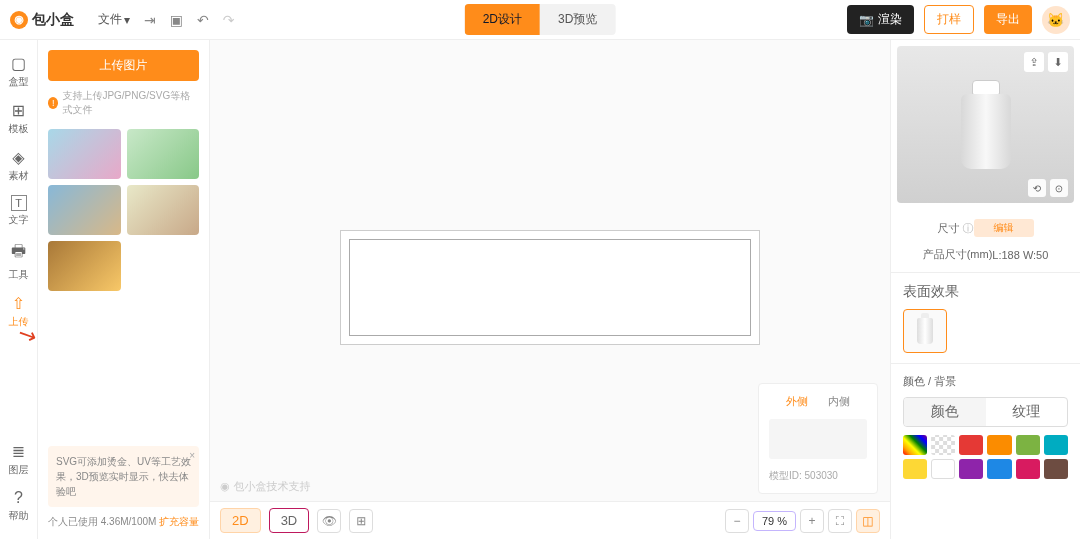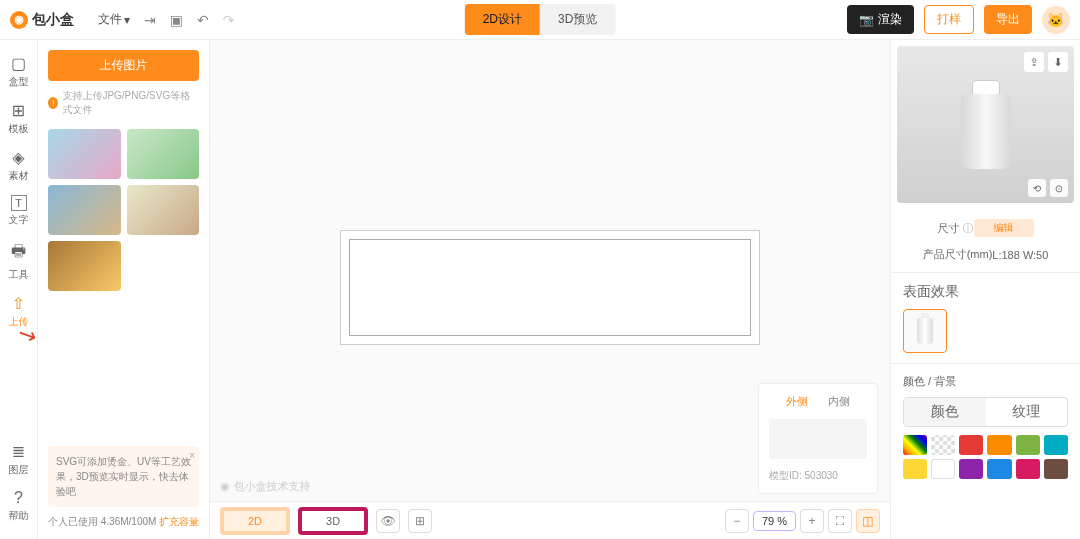--- a/index.html
+++ b/index.html
@@ -43,21 +43,21 @@
 .artboard{position:absolute;left:130px;top:190px;width:420px;height:115px;border:1px solid #ccc;background:#fff}
 .artboard-inner{position:absolute;left:8px;top:8px;right:8px;bottom:8px;border:1px solid #aaa}
 .watermark{position:absolute;left:10px;bottom:45px;color:#ccc;font-size:11px;display:flex;align-items:center;gap:4px}
 .sides-panel{position:absolute;right:12px;bottom:45px;width:120px;background:#fff;border:1px solid #eee;border-radius:4px;padding:10px}
 .sides-tabs{display:flex;gap:20px;justify-content:center;font-size:11px}
 .sides-tabs span{cursor:pointer;color:#888}
 .sides-tabs span.active{color:#ff8c1a}
 .side-preview{height:40px;background:#f5f5f5;margin-top:10px;border-radius:3px}
 .model-id{margin-top:10px;color:#aaa;font-size:10px}
 .bottom-bar{position:absolute;left:0;right:0;bottom:0;height:38px;border-top:1px solid #eee;display:flex;align-items:center;padding:0 10px;gap:8px;background:#fff}
-.bb-btn{padding:4px 24px;border:4px solid #be185d;border-radius:4px;cursor:pointer;color:#666;font-size:11px}
+.bb-btn{padding:4px 11px;border:1px solid #be185d;border-radius:4px;cursor:pointer;color:#666;font-size:13px}
 .bb-btn.active{background:#fff0e0;color:#ff8c1a;border-color:#ffd4a8}
 .bb-icon{width:24px;height:24px;display:flex;align-items:center;justify-content:center;cursor:pointer;color:#888;border:1px solid #ddd;border-radius:4px}
 .zoom{margin-left:auto;display:flex;align-items:center;gap:4px}
 .zoom-val{padding:3px 8px;border:1px solid #c4b5fd;border-radius:4px;font-size:11px}
 .right-panel{width:190px;border-left:1px solid #eee;display:flex;flex-direction:column}
 .preview-3d{height:157px;margin:6px;background:linear-gradient(180deg,#e8e8e8,#d0d0d0);border-radius:4px;position:relative;display:flex;align-items:center;justify-content:center}
 .bottle{width:50px;height:90px;position:relative}
 .bottle-cap{width:28px;height:15px;background:#fff;border-radius:4px 4px 2px 2px;margin:0 auto;border:1px solid #ccc}
 .bottle-body{width:50px;height:75px;background:linear-gradient(90deg,#d8d8d8,#f8f8f8,#d8d8d8);border-radius:6px 6px 10px 10px;margin-top:-1px}
 .prev-icons{position:absolute;top:6px;right:6px;display:flex;gap:4px}

